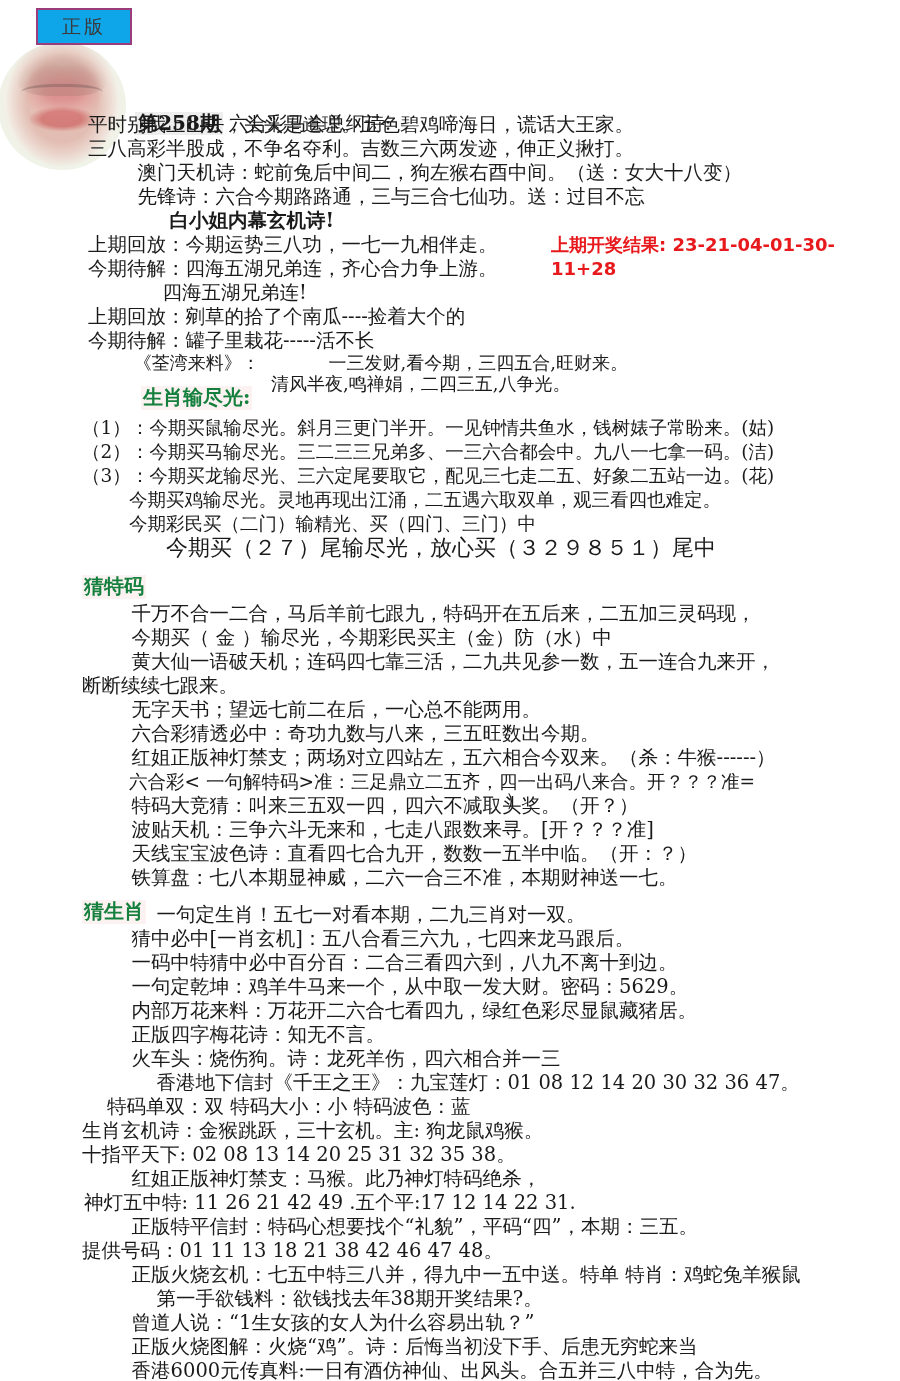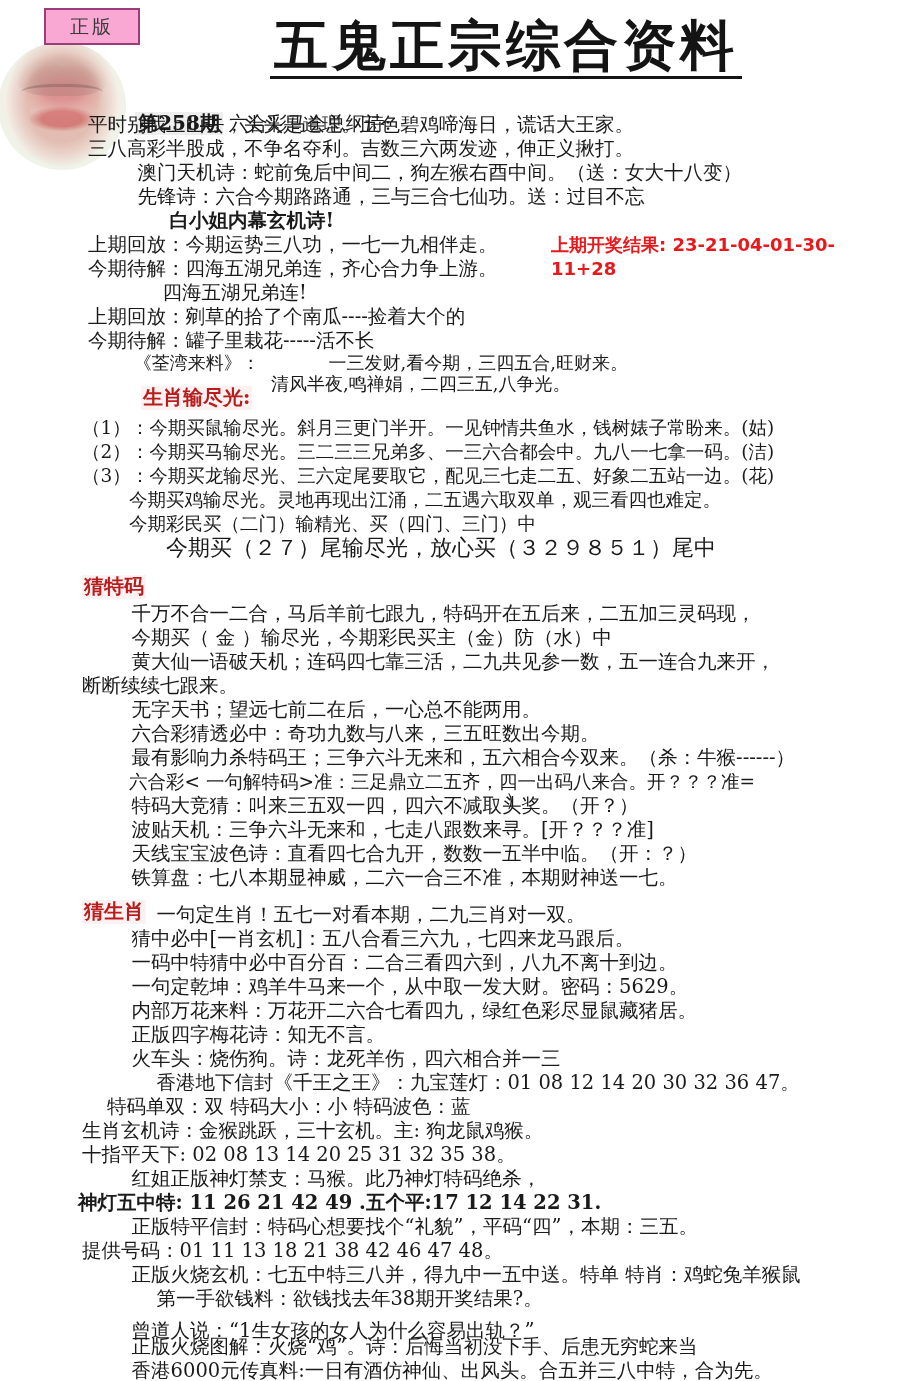--- a/index.html
+++ b/index.html
@@ -8,24 +8,24 @@
     background:#ffffff;
     font-family:"DejaVu Serif", "Liberation Serif", serif;
     color:#1a1a1a;
     position:relative;
     overflow:hidden;
   }
   .page { position:relative; width:900px; height:1381px; }
 
   
   .badge {
-    position:absolute; left:44px; top:8px;
+    position:absolute; left:36px; top:8px;
     width:92px; height:33px;
     border:2px solid #9b3d7a;
-    background:#f9a8d4;
+    background:#0ea5e9;
     display:flex; align-items:center; justify-content:center;
     font-size:19px; letter-spacing:3px; color:#3a3a3a;
     font-family:"DejaVu Serif","Liberation Serif",serif;
     z-index:5;
   }
 
   
   .avatar {
     position:absolute; left:-2px; top:42px;
     width:128px; height:128px; border-radius:50%;
@@ -64,21 +64,21 @@
     background:#eeeeee;
     font-weight:bold;
     font-size:20px;
     padding:0 3px;
   }
   .red-result {
     color:#e8191c; font-weight:bold; font-size:18px;
     font-family:"DejaVu Sans","Liberation Sans",sans-serif;
   }
   .sect {
-    color:#b91c1c; font-weight:bold; font-size:20px;
+    color:#15803d; font-weight:bold; font-size:20px;
     background:#fdf2f2;
     display:inline-block;
     padding:0 2px;
   }
   .title-wrap {
     position:absolute; left:236px; top:16px; width:540px;
     text-align:center; z-index:4;
   }
   .title {
     font-size:54px; font-weight:bold; letter-spacing:4px;
@@ -95,23 +95,20 @@
 
   <div class="avatar">
     <div class="hair"></div>
     <div class="glasses"></div>
   </div>
 
   <div class="badge">
     <span>正版</span>
   </div>
 
-  <div class="title-wrap">
-    <div class="title">五鬼正宗综合资料</div>
-  </div>
 
   <div class="body-text">
 
     <div class="ln" style="position:absolute; left:98px; top:88px;">
       <span class="period-chip">第258期</span><span style="font-size:18px;"> </span><span>六合彩马会总纲诗:</span>
     </div>
 
     <div class="ln" style="position:absolute; left:88px; top:113px;">平时别我上山去，头头是道理。五色碧鸡啼海日，谎话大王家。</div>
     <div class="ln" style="position:absolute; left:88px; top:137px;">三八高彩半股成，不争名夺利。吉数三六两发迹，伸正义揪打。</div>
     <div class="ln" style="position:absolute; left:88px; top:161px;">        澳门天机诗：蛇前兔后中间二，狗左猴右酉中间。（送：女大十八变）</div>
@@ -143,21 +140,21 @@
     <div style="position:absolute; left:82px; top:575px;">
       <span class="sect">猜特码</span>
     </div>
 
     <div class="ln" style="position:absolute; left:82px; top:602px;">        千万不合一二合，马后羊前七跟九，特码开在五后来，二五加三灵码现，</div>
     <div class="ln" style="position:absolute; left:82px; top:626px;">        今期买（ 金 ）输尽光，今期彩民买主（金）防（水）中</div>
     <div class="ln" style="position:absolute; left:82px; top:650px;text-align:center;">        黄大仙一语破天机；连码四七靠三活，二九共见参一数，五一连合九来开，</div>
     <div class="ln" style="position:absolute; left:82px; top:674px;">断断续续七跟来。</div>
     <div class="ln" style="position:absolute; left:82px; top:698px;">        无字天书；望远七前二在后，一心总不能两用。</div>
     <div class="ln" style="position:absolute; left:82px; top:722px;">        六合彩猜透必中：奇功九数与八来，三五旺数出今期。</div>
-    <div class="ln" style="position:absolute; left:82px; top:746px;">        最有影响力杀特码王；三争六斗无来和，五六相合今双来。（杀：牛猴------）</div>
+    <div class="ln" style="position:absolute; left:82px; top:746px;">        红姐正版神灯禁支；两场对立四站左，五六相合今双来。（杀：牛猴------）</div>
     <div class="ln" style="position:absolute; left:82px; top:770px; font-size:18.5px;">        六合彩&lt; 一句解特码&gt;准：三足鼎立二五齐，四一出码八来合。开？？？准=</div>
     <div class="ln" style="position:absolute; left:82px; top:788px; font-size:18.5px;">                                                                        ）</div>
     <div class="ln" style="position:absolute; left:82px; top:794px;">        特码大竞猜：叫来三五双一四，四六不减取头奖。（开？）</div>
     <div class="ln" style="position:absolute; left:82px; top:818px;">        波贴天机：三争六斗无来和，七走八跟数来寻。[开？？？准]</div>
     <div class="ln" style="position:absolute; left:82px; top:842px;">        天线宝宝波色诗：直看四七合九开，数数一五半中临。（开：？）</div>
     <div class="ln" style="position:absolute; left:82px; top:866px;">        铁算盘：七八本期显神威，二六一合三不准，本期财神送一七。</div>
 
     <div style="position:absolute; left:82px; top:900px;text-align:right;">
       <span class="sect">猜生肖</span>
     </div>
@@ -167,23 +164,23 @@
     <div class="ln" style="position:absolute; left:82px; top:951px;">        一码中特猜中必中百分百：二合三看四六到，八九不离十到边。</div>
     <div class="ln" style="position:absolute; left:82px; top:975px;">        一句定乾坤：鸡羊牛马来一个，从中取一发大财。密码：5629。</div>
     <div class="ln" style="position:absolute; left:82px; top:999px;">        内部万花来料：万花开二六合七看四九，绿红色彩尽显鼠藏猪居。</div>
     <div class="ln" style="position:absolute; left:82px; top:1023px;">        正版四字梅花诗：知无不言。</div>
     <div class="ln" style="position:absolute; left:82px; top:1047px;">        火车头：烧伤狗。诗：龙死羊伤，四六相合并一三</div>
     <div class="ln" style="position:absolute; left:82px; top:1071px;">            香港地下信封《千王之王》：九宝莲灯：01 08 12 14 20 30 32 36 47。</div>
     <div class="ln" style="position:absolute; left:82px; top:1095px;margin-left:25px;">特码单双：双 特码大小：小 特码波色：蓝</div>
     <div class="ln" style="position:absolute; left:82px; top:1119px;">生肖玄机诗：金猴跳跃，三十玄机。主: 狗龙鼠鸡猴。</div>
     <div class="ln" style="position:absolute; left:82px; top:1143px;">十指平天下: 02 08 13 14 20 25 31 32 35 38。</div>
     <div class="ln" style="position:absolute; left:82px; top:1167px;">        红姐正版神灯禁支：马猴。此乃神灯特码绝杀，</div>
-    <div class="ln" style="position:absolute; left:78px; top:1191px;font-weight:bold;">神灯五中特: 11 26 21 42 49 .五个平:17 12 14 22 31.</div>
+    <div class="ln" style="position:absolute; left:84px; top:1191px;">神灯五中特: 11 26 21 42 49 .五个平:17 12 14 22 31.</div>
     <div class="ln" style="position:absolute; left:82px; top:1215px;">        正版特平信封：特码心想要找个“礼貌”，平码“四”，本期：三五。</div>
     <div class="ln" style="position:absolute; left:82px; top:1239px;">提供号码：01 11 13 18 21 38 42 46 47 48。</div>
     <div class="ln" style="position:absolute; left:82px; top:1263px;">        正版火烧玄机：七五中特三八并，得九中一五中送。特单 特肖：鸡蛇兔羊猴鼠</div>
     <div class="ln" style="position:absolute; left:82px; top:1287px;">            第一手欲钱料：欲钱找去年38期开奖结果?。</div>
-    <div class="ln" style="position:absolute; left:82px; top:1311px;margin-top:8px;">        曾道人说：“1生女孩的女人为什么容易出轨？”</div>
+    <div class="ln" style="position:absolute; left:82px; top:1311px;">        曾道人说：“1生女孩的女人为什么容易出轨？”</div>
     <div class="ln" style="position:absolute; left:82px; top:1335px;">        正版火烧图解：火烧“鸡”。诗：后悔当初没下手、后患无穷蛇来当</div>
     <div class="ln" style="position:absolute; left:82px; top:1359px;">        香港6000元传真料:一日有酒仿神仙、出风头。合五并三八中特，合为先。</div>
 
   </div>
 </div>
 
 </body></html>

